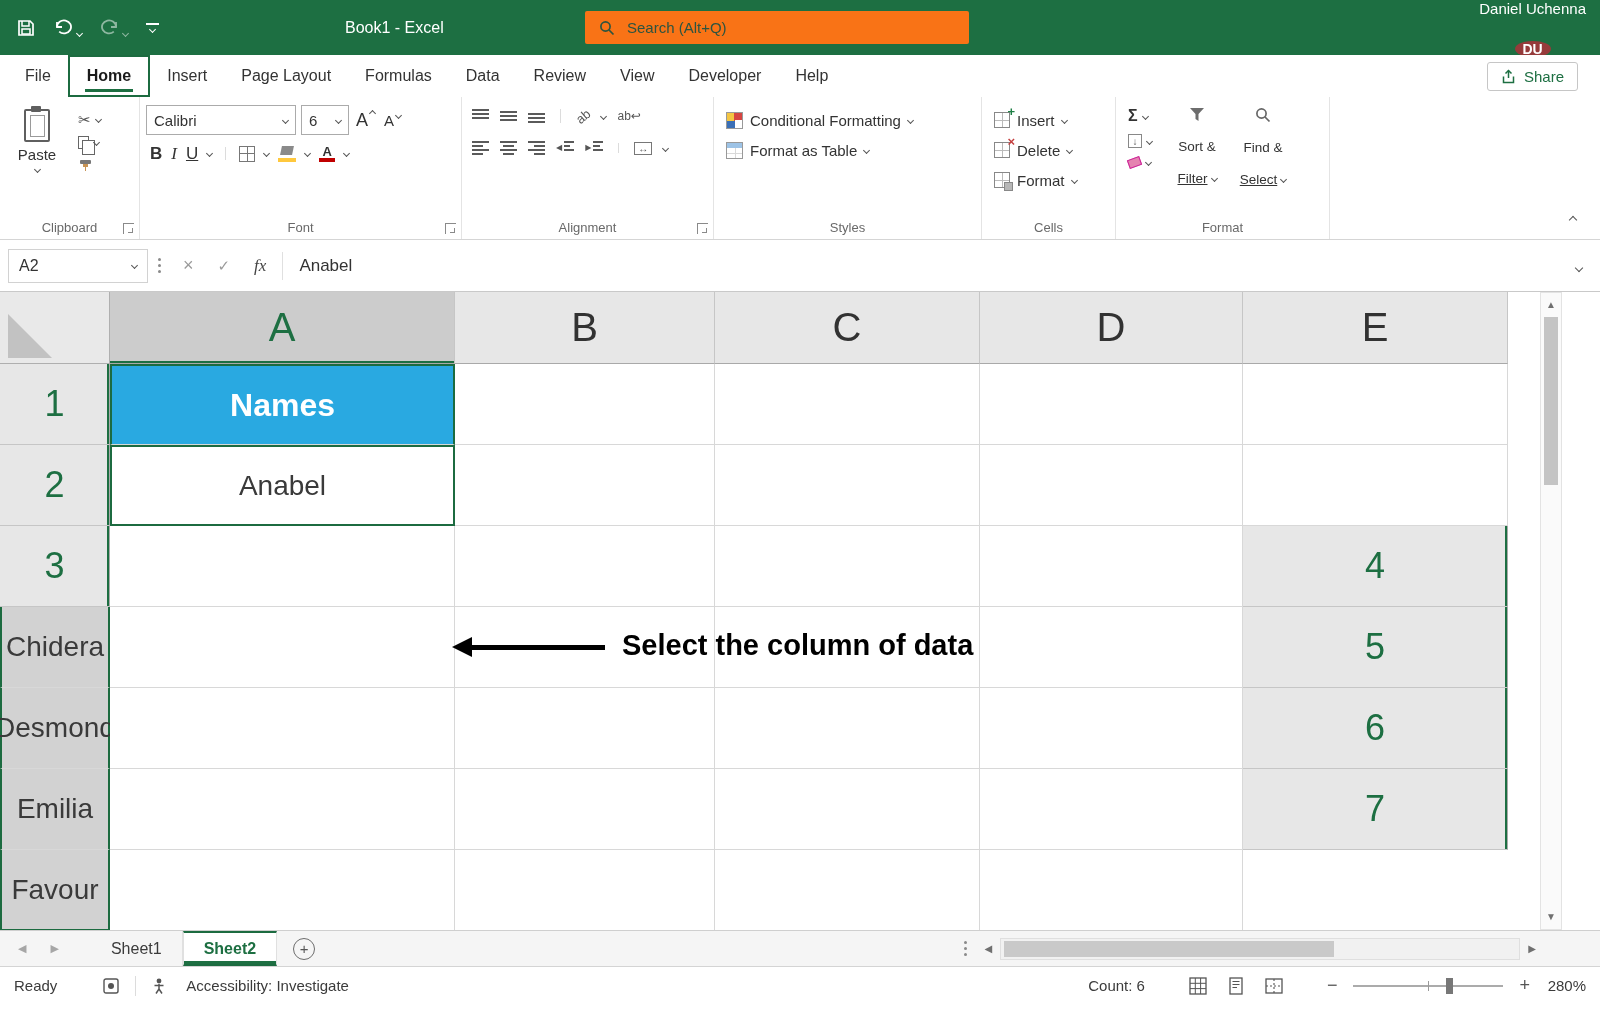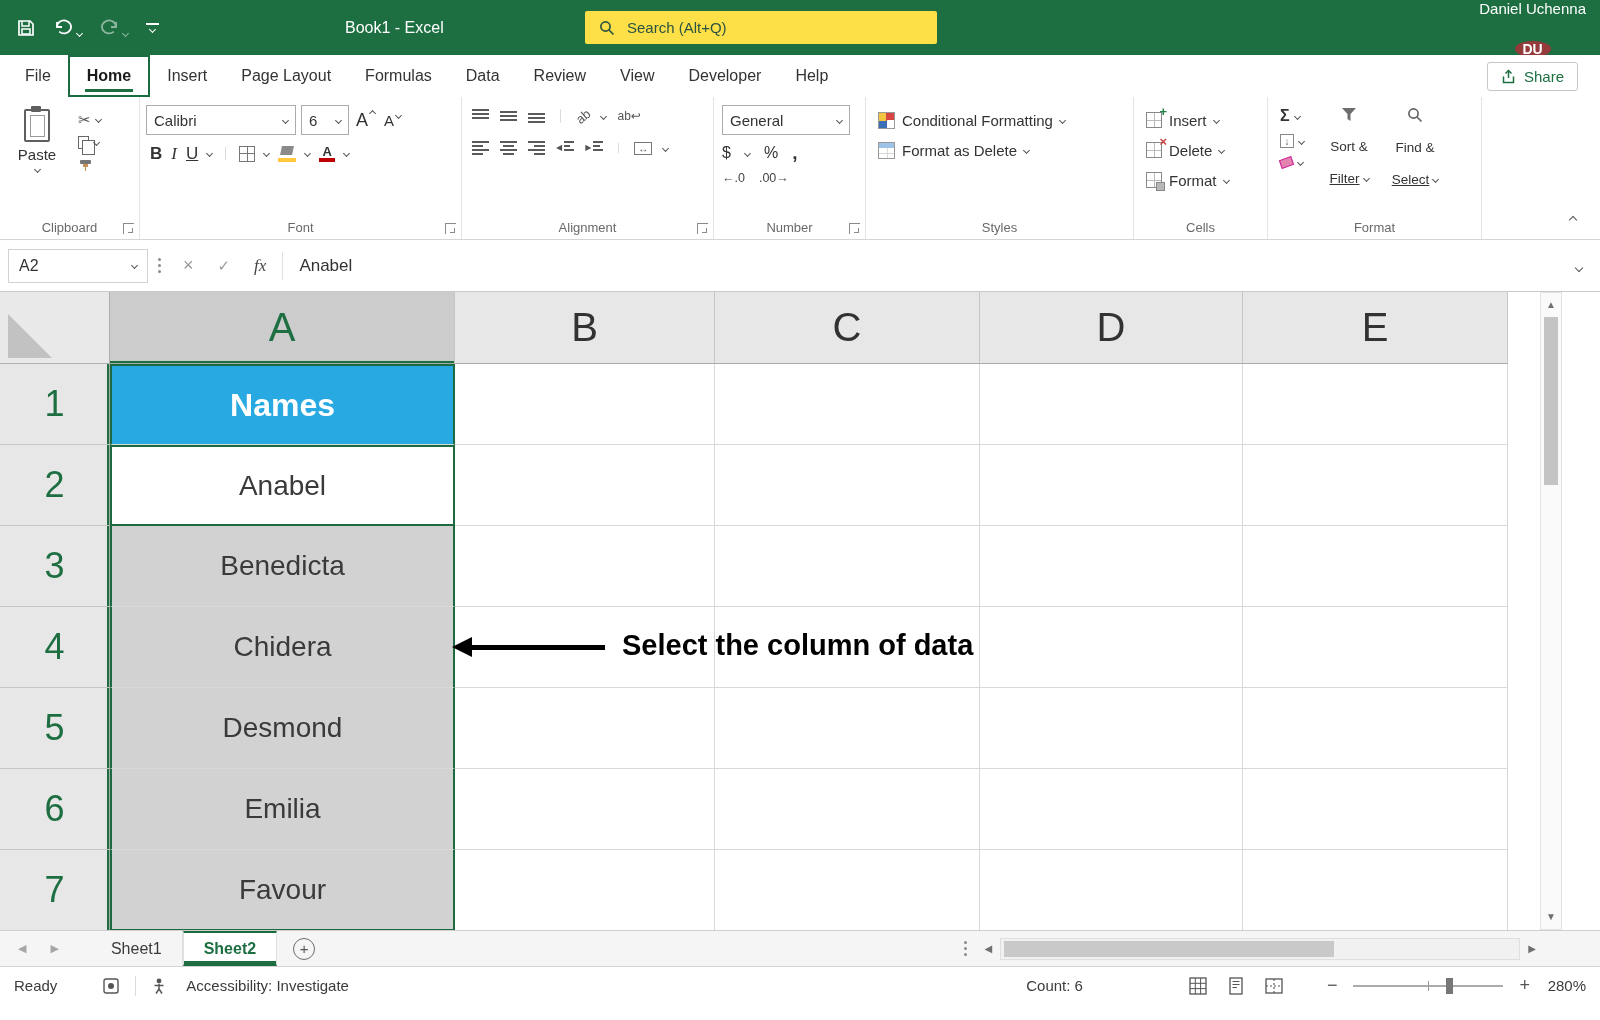--- a/index.html
+++ b/index.html
@@ -13,21 +13,21 @@
   .vd{width:1px;align-self:stretch;background:#DCDCDC;margin:2px 4px;}
 
   
   .titlebar{position:absolute;top:0;left:0;right:0;height:55px;background:#1D6F42;color:#fff;}
   .qat{position:absolute;left:16px;top:0;height:55px;display:flex;align-items:center;gap:18px;}
   .qbtn{display:flex;align-items:flex-end;gap:4px;background:none;border:none;color:#fff;}
   .dim{opacity:.5;}
   .qcustom{display:flex;flex-direction:column;align-items:center;gap:2px;}
   .qat-line{width:13px;height:2px;background:#fff;}
   .tb-title{position:absolute;left:345px;top:0;height:55px;display:flex;align-items:center;font-size:16px;}
-  .tb-search{position:absolute;left:585px;top:11px;width:352px;height:33px;background:#fde047;border-radius:2px;display:flex;align-items:center;gap:12px;padding:0 14px;color:#2C5440;font-size:15px;}
+  .tb-search{position:absolute;left:585px;top:11px;width:384px;height:33px;background:#f97316;border-radius:2px;display:flex;align-items:center;gap:12px;padding:0 14px;color:#2C5440;font-size:15px;}
   .tb-right{position:absolute;right:0;top:0;height:55px;display:flex;align-items:center;gap:24px;padding-right:14px;flex-direction:column;}
   .tb-user{font-size:15px;}
   .avatar{width:36px;height:36px;border-radius:50%;background:#963B3B;display:flex;align-items:center;justify-content:center;font-size:14px;font-weight:bold;}
   .winbtn{background:none;border:none;color:#fff;display:flex;align-items:center;justify-content:center;width:30px;height:30px;}
   .minbar{width:13px;height:2px;background:#fff;}
   .maxbox{width:12px;height:12px;border:1.6px solid #fff;}
   .closex{font-size:25px;line-height:1;}
   .ribbonopt{width:17px;height:14px;border:1.6px solid #fff;display:flex;align-items:center;justify-content:center;}
 
   
@@ -152,21 +152,21 @@
   .hs-arr{font-size:10px;color:#707070;padding:0 8px;background:none;border:none;}
   .htrack{position:relative;width:520px;height:22px;background:#F1F1F1;border:1px solid #DFDFDF;}
   .hthumb{position:absolute;left:3px;top:2px;bottom:2px;width:330px;background:#C9C9C9;}
 
   
   .statusbar{position:absolute;top:966px;left:0;right:0;height:54px;background:#fff;border-top:1px solid #D4D4D4;display:flex;align-items:center;padding:0 14px 16px;font-size:15px;color:#3b3b3b;}
   .sdiv{width:1px;height:20px;background:#DCDCDC;margin:0 16px;}
   .macro{margin-left:46px;}
   .acc{display:flex;align-items:center;gap:20px;}
   .sright{margin-left:auto;display:flex;align-items:center;}
-  .count{margin-right:104px;}
+  .count{margin-right:42px;}
   .viewbtns{display:flex;align-items:center;gap:16px;margin-right:36px;}
   .viewbtns button{background:none;border:none;padding:2px;}
   .zbtn{font-size:18px;color:#555;padding:0 6px;background:none;border:none;}
   .zslider{position:relative;width:150px;height:2px;background:#ABABAB;margin:0 10px;}
   .zslider::before{content:"";position:absolute;left:50%;top:-4px;width:1px;height:10px;background:#9a9a9a;}
   .zthumb{position:absolute;left:62%;top:-7px;width:7px;height:16px;background:#777;}
   .zpct{width:50px;text-align:right;}
 </style>
 </head>
 <body>
@@ -404,50 +404,30 @@
           </span>
         </span>
       <span class="vd"></span>
       <span class="merge">↔</span>
         <i class="chev t"></i>
     </div>
     <span class="rg-label">Alignment</span>
     <span class="launch"></span>
   </div>
 
-  <div class="rgroup" style="width:152px">
-    <div class="n-row">
-      <div class="inputbox" style="width:128px">
-          <span>General</span>
-          <i class="chev t"></i>
-        </div>
-    </div>
-    <div class="n-row">
-      <span class="cur">$</span>
-        <i class="chev t"></i>
-      <span class="pct">%</span>
-      <span class="comma">,</span>
-    </div>
-    <div class="n-row">
-      <span class="dec">←.0</span>
-      <span class="dec">.00→</span>
-    </div>
-    <span class="rg-label">Number</span>
-    <span class="launch"></span>
-  </div>
 
   <div class="rgroup" style="width:268px;padding-left:12px">
     <div class="srow">
       <span class="sico cf"></span>
       <span>Conditional Formatting</span>
         <i class="chev t"></i>
     </div>
     <div class="srow">
       <span class="sico ft"></span>
-      <span>Format as Delete</span>
+      <span>Format as Table</span>
         <i class="chev t"></i>
     </div>
     <span class="rg-label">Styles</span>
   </div>
 
   <div class="rgroup" style="width:134px;padding-left:12px">
     <div class="crow">
       <span class="gico ins"></span>
       <span>Insert</span>
         <i class="chev t"></i>
@@ -544,21 +524,20 @@
     <div class="cell"></div>
 
     <div class="rh">2</div>
     <div class="cell colA active">Anabel</div>
     <div class="cell"></div>
     <div class="cell"></div>
     <div class="cell"></div>
     <div class="cell"></div>
 
     <div class="rh">3</div>
-    <div class="cell colA range">Benedicta</div>
     <div class="cell"></div>
     <div class="cell"></div>
     <div class="cell"></div>
     <div class="cell"></div>
 
     <div class="rh">4</div>
     <div class="cell colA range">Chidera</div>
     <div class="cell"></div>
     <div class="cell"></div>
     <div class="cell"></div>

